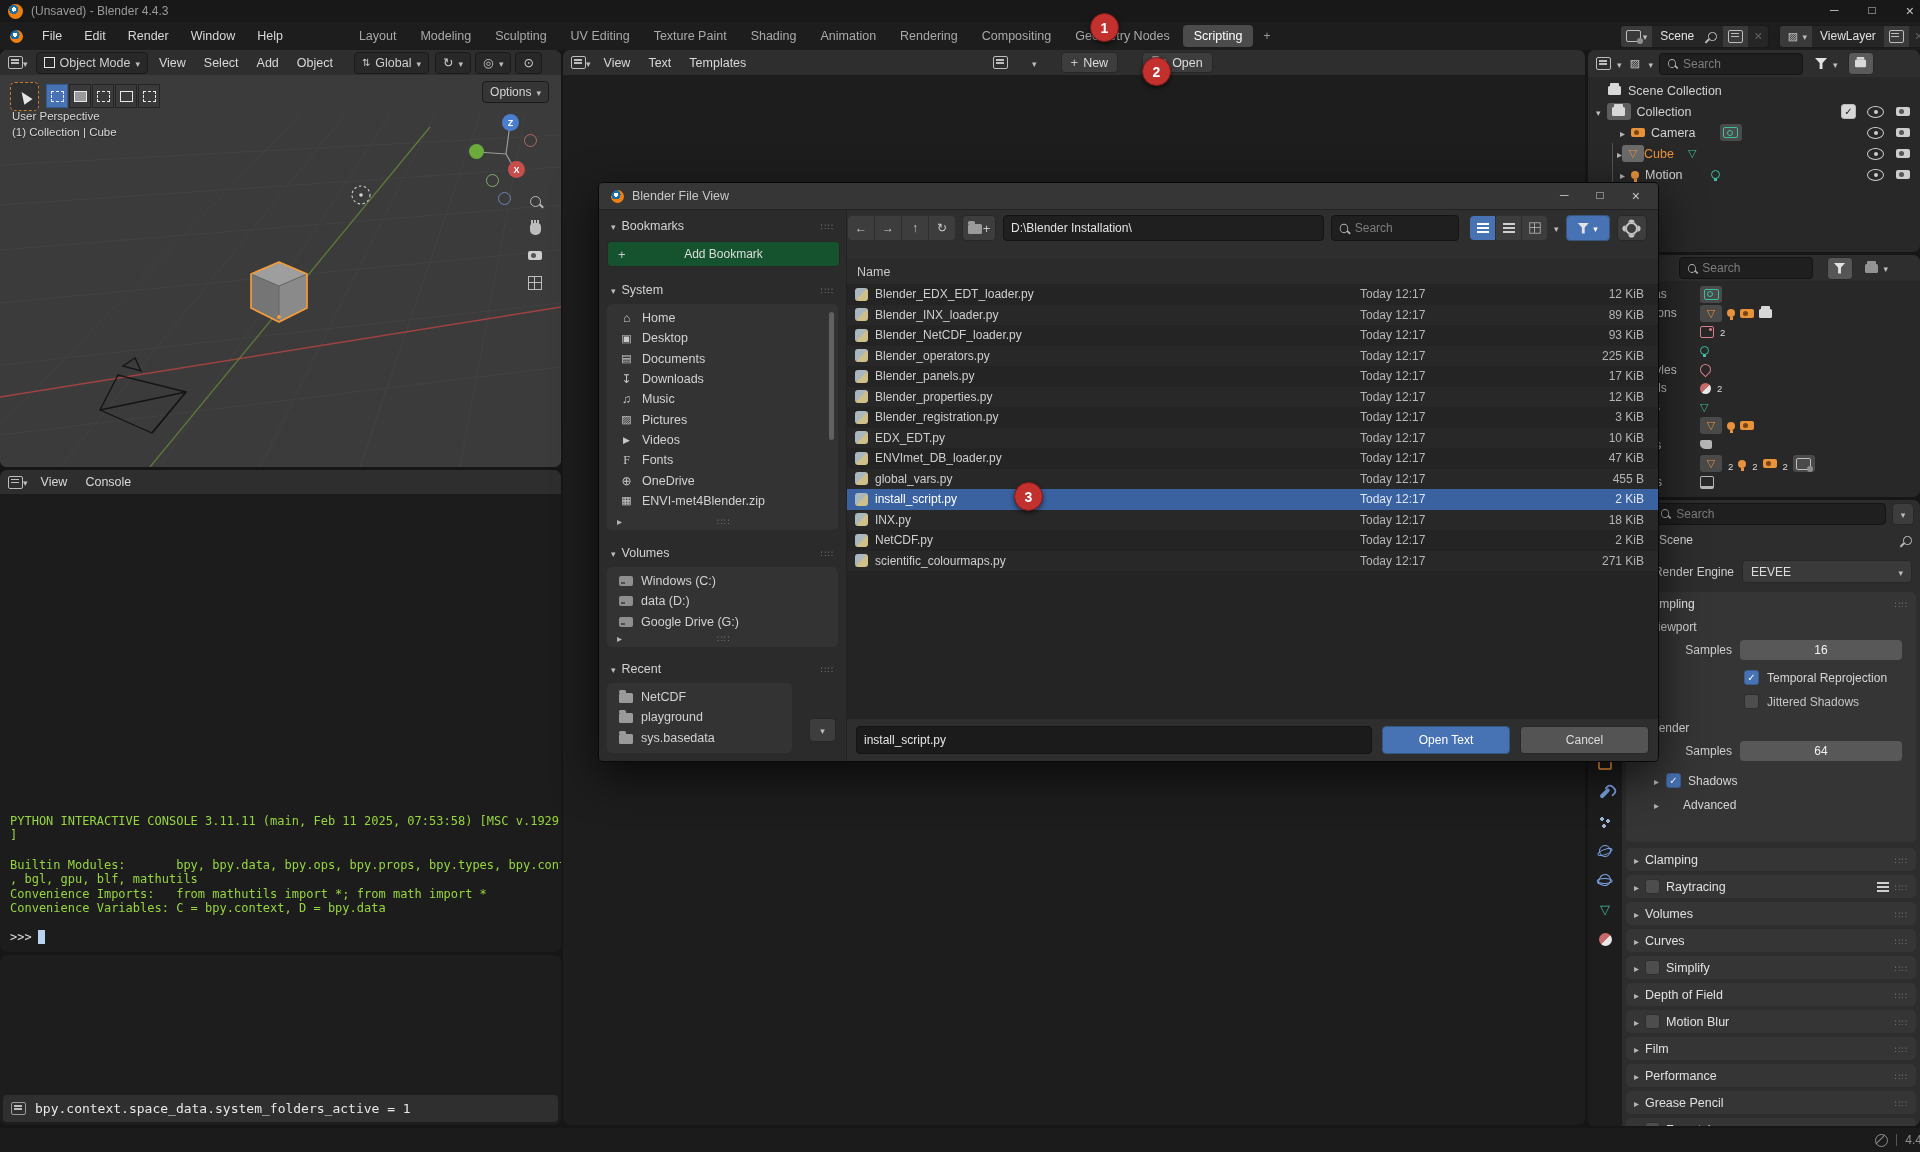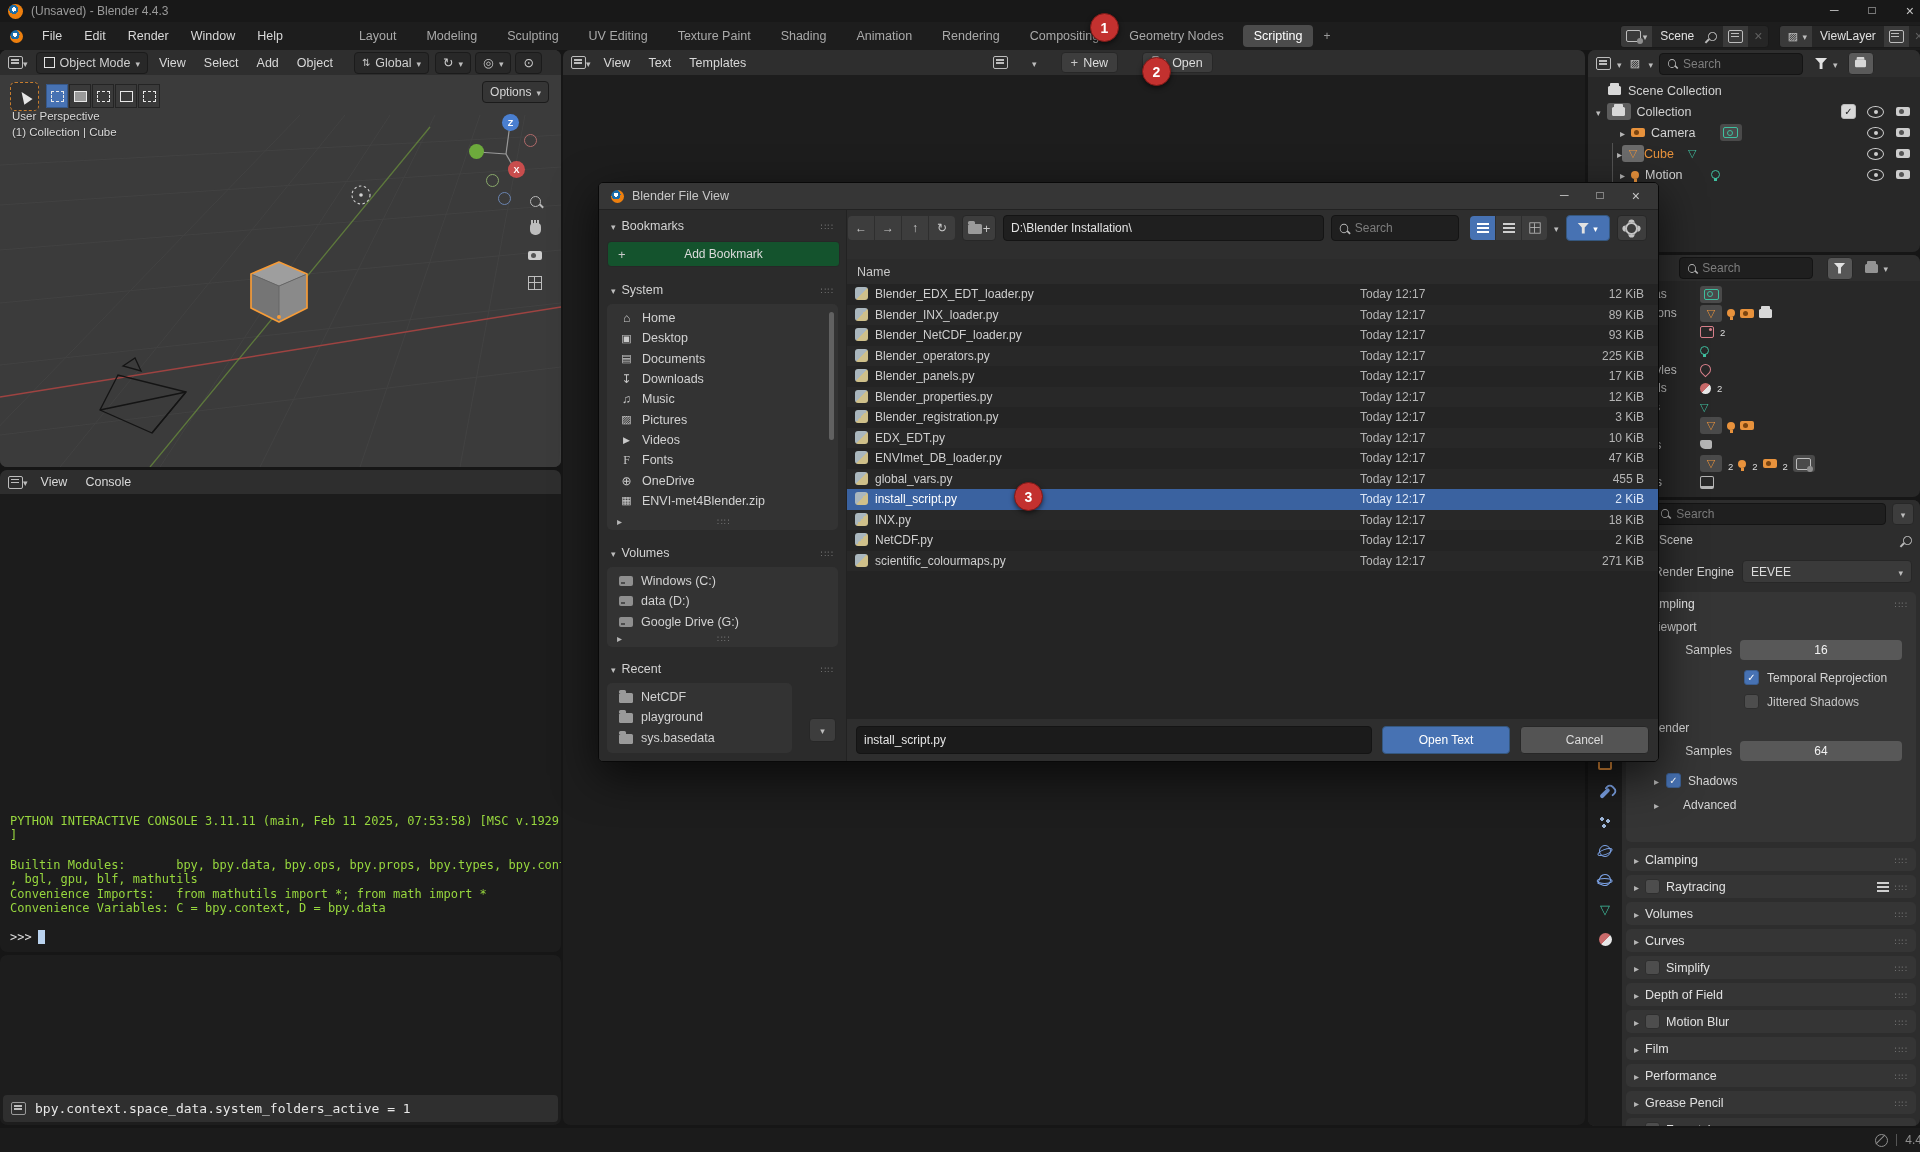--- a/index.html
+++ b/index.html
@@ -8,21 +8,21 @@
   .abs{position:absolute}
   .hrow{display:flex;align-items:center}
   .vcol{display:flex;flex-direction:column}
 
   
   .titlebar{left:0;top:0;width:1920px;height:22px;background:#181818;display:flex;align-items:center;padding:0 8px;color:#9a9a9a;font-size:12px;gap:8px}
   .winctl{margin-left:auto;display:flex;gap:30px;padding-right:14px;color:#b5b5b5;font-size:12px}
   .topbar{left:0;top:22px;width:1920px;height:28px;background:#1d1d1d;display:flex;align-items:center;padding:0 10px;gap:4px}
   .menus{display:flex;gap:4px;margin-left:6px}
   .menus span{padding:3px 9px;border-radius:4px;color:#d8d8d8;font-size:12.5px}
-  .tabs{display:flex;gap:8px;margin-left:52px;align-items:center}
+  .tabs{display:flex;gap:2px;margin-left:52px;align-items:center}
   .tab{padding:4px 11px;border-radius:4px;color:#a9a9a9;font-size:12.5px;white-space:nowrap}
   .tab.active{background:#4b4b4b;color:#fff}
   .tabplus{color:#9a9a9a;padding:0 6px}
   .idwidget{display:flex;align-items:center;background:#262626;border:1px solid #1a1a1a;border-radius:4px;height:21px;overflow:hidden}
   .idwidget .lab{padding:0 8px;color:#e0e0e0;font-size:12px}
   .iwbtn{background:#3a3a3a;height:100%;display:flex;align-items:center;padding:0 5px;gap:2px}
 
   
   .ehead{background:#2e2e2e;display:flex;align-items:center;gap:0;padding:0 8px;font-size:12.5px;color:#cfcfcf}
   .editor{position:absolute;background:#1d1d1d;border-radius:7px;overflow:hidden}
@@ -146,21 +146,21 @@
   .navbtn{width:26px;height:24px;background:#3d3d3d;display:inline-flex;align-items:center;justify-content:center;border-right:1px solid #2e2e2e}
   .sbhead{display:flex;align-items:center;gap:6px;color:#d2d2d2;font-size:12.5px;padding:0 4px}
   .sbbox{background:#333333;border-radius:5px;position:relative;overflow:hidden}
   .sbrow{display:flex;align-items:center;gap:8px;height:20.3px;padding:0 12px;font-size:12.5px;color:#d2d2d2}
   .colhdr{display:flex;align-items:center;height:25px;background:#2b2b2b;border-bottom:1px solid #1e1e1e;color:#c9c9c9;font-size:12.5px}
   .frow{display:flex;align-items:center;height:20.5px;padding-left:8px;font-size:12px;color:#cfcfcf}
   .frow:nth-child(even){background:#282828}
   .frow:nth-child(odd){background:#242424}
   .frow.selected{background:#3a62a0 !important;color:#fff}
   .frow.selected .fdate,.frow.selected .fsize{color:#dce7f7}
-  .fname{flex:1 1 auto;display:flex;gap:7px;overflow:hidden;white-space:nowrap}
+  .fname{flex:1 1 auto;display:flex;align-items:center;gap:7px;overflow:hidden;white-space:nowrap}
   .fdate{width:198px;flex:0 0 auto;color:#b5b5b5}
   .fsize{width:86px;flex:0 0 auto;text-align:right;padding-right:14px;color:#b5b5b5}
 </style>
 </head>
 <body>
 
 <div class="screen">
 
   <div class="abs titlebar">
     <span class="blogo"></span>

